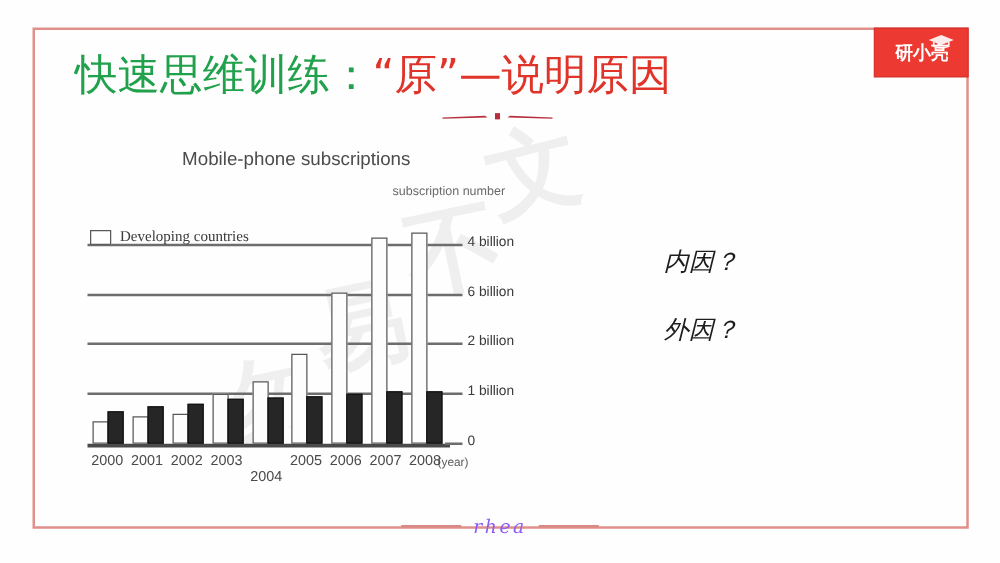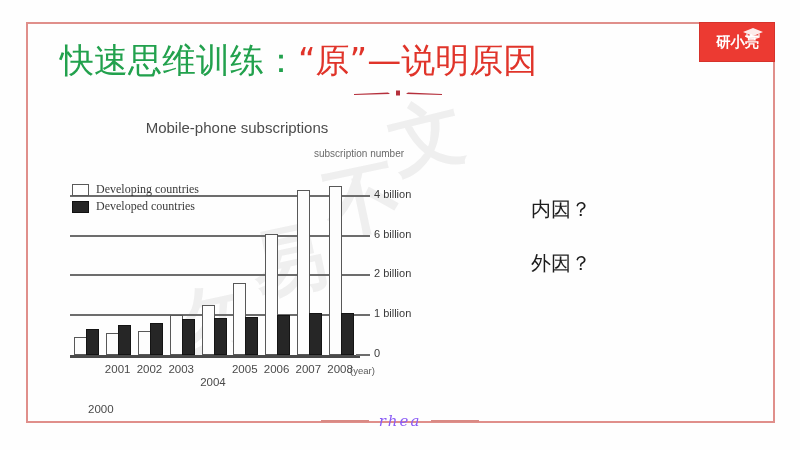--- a/index.html
+++ b/index.html
@@ -127,21 +127,21 @@
   #xunit{
     position:absolute;top:2px;left:286px;color:#5a5a5a;font-size:9.5px;
     font-family:"Liberation Sans",sans-serif;
   }
   
   #questions{
     position:absolute;left:531px;top:198px;z-index:3;
   }
   .question{
     color:#1d1d1d;font-size:20px;line-height:22px;margin-bottom:32px;
-    font-family:"DejaVu Sans",sans-serif;white-space:nowrap;
+    font-family:"DejaVu Sans",sans-serif;white-space:nowrap;font-style:italic;
   }
   
   #footer{
     position:absolute;left:0;top:406px;width:800px;height:30px;
     display:flex;align-items:center;justify-content:center;gap:10px;
     z-index:3;
   }
   #footer .rule{width:48px;height:2px;background:#d98a84;}
   #footer .brand{
     color:#8b5cf6;font-size:15px;letter-spacing:2px;font-style:italic;
@@ -218,29 +218,25 @@
         <div class="bar developed" style="left: 238.833px; width: 11px; height: 39.7727px;"></div>
         <div class="bar developing" style="left: 258.611px; width: 11px; height: 167.045px;"></div>
         <div class="bar developed" style="left: 270.611px; width: 11px; height: 39.7727px;"></div>
       </div>
 
     <div id="legend">
       <div class="legend-row">
         <span class="legend-swatch developing"></span>
         <span class="legend-label">Developing countries</span>
       </div>
-      <div class="legend-row">
-        <span class="legend-swatch developed"></span>
-        <span class="legend-label">Developed countries</span>
-      </div>
     </div>
 
     <div id="xlabels">
       <span id="xunit">(year)</span>
-    <span class="xlabel" style="left: 21px; width: 31.7778px; margin-top: 40px;">2000</span>
+    <span class="xlabel" style="left: 6px; width: 31.7778px;">2000</span>
         <span class="xlabel" style="left: 37.7778px; width: 31.7778px;">2001</span>
         <span class="xlabel" style="left: 69.5556px; width: 31.7778px;">2002</span>
         <span class="xlabel" style="left: 101.333px; width: 31.7778px;">2003</span>
         <span class="xlabel" style="left: 133.111px; width: 31.7778px; margin-top: 13px;">2004</span>
         <span class="xlabel" style="left: 164.889px; width: 31.7778px;">2005</span>
         <span class="xlabel" style="left: 196.667px; width: 31.7778px;">2006</span>
         <span class="xlabel" style="left: 228.444px; width: 31.7778px;">2007</span>
         <span class="xlabel" style="left: 260.222px; width: 31.7778px;">2008</span>
       </div>
   </div>

